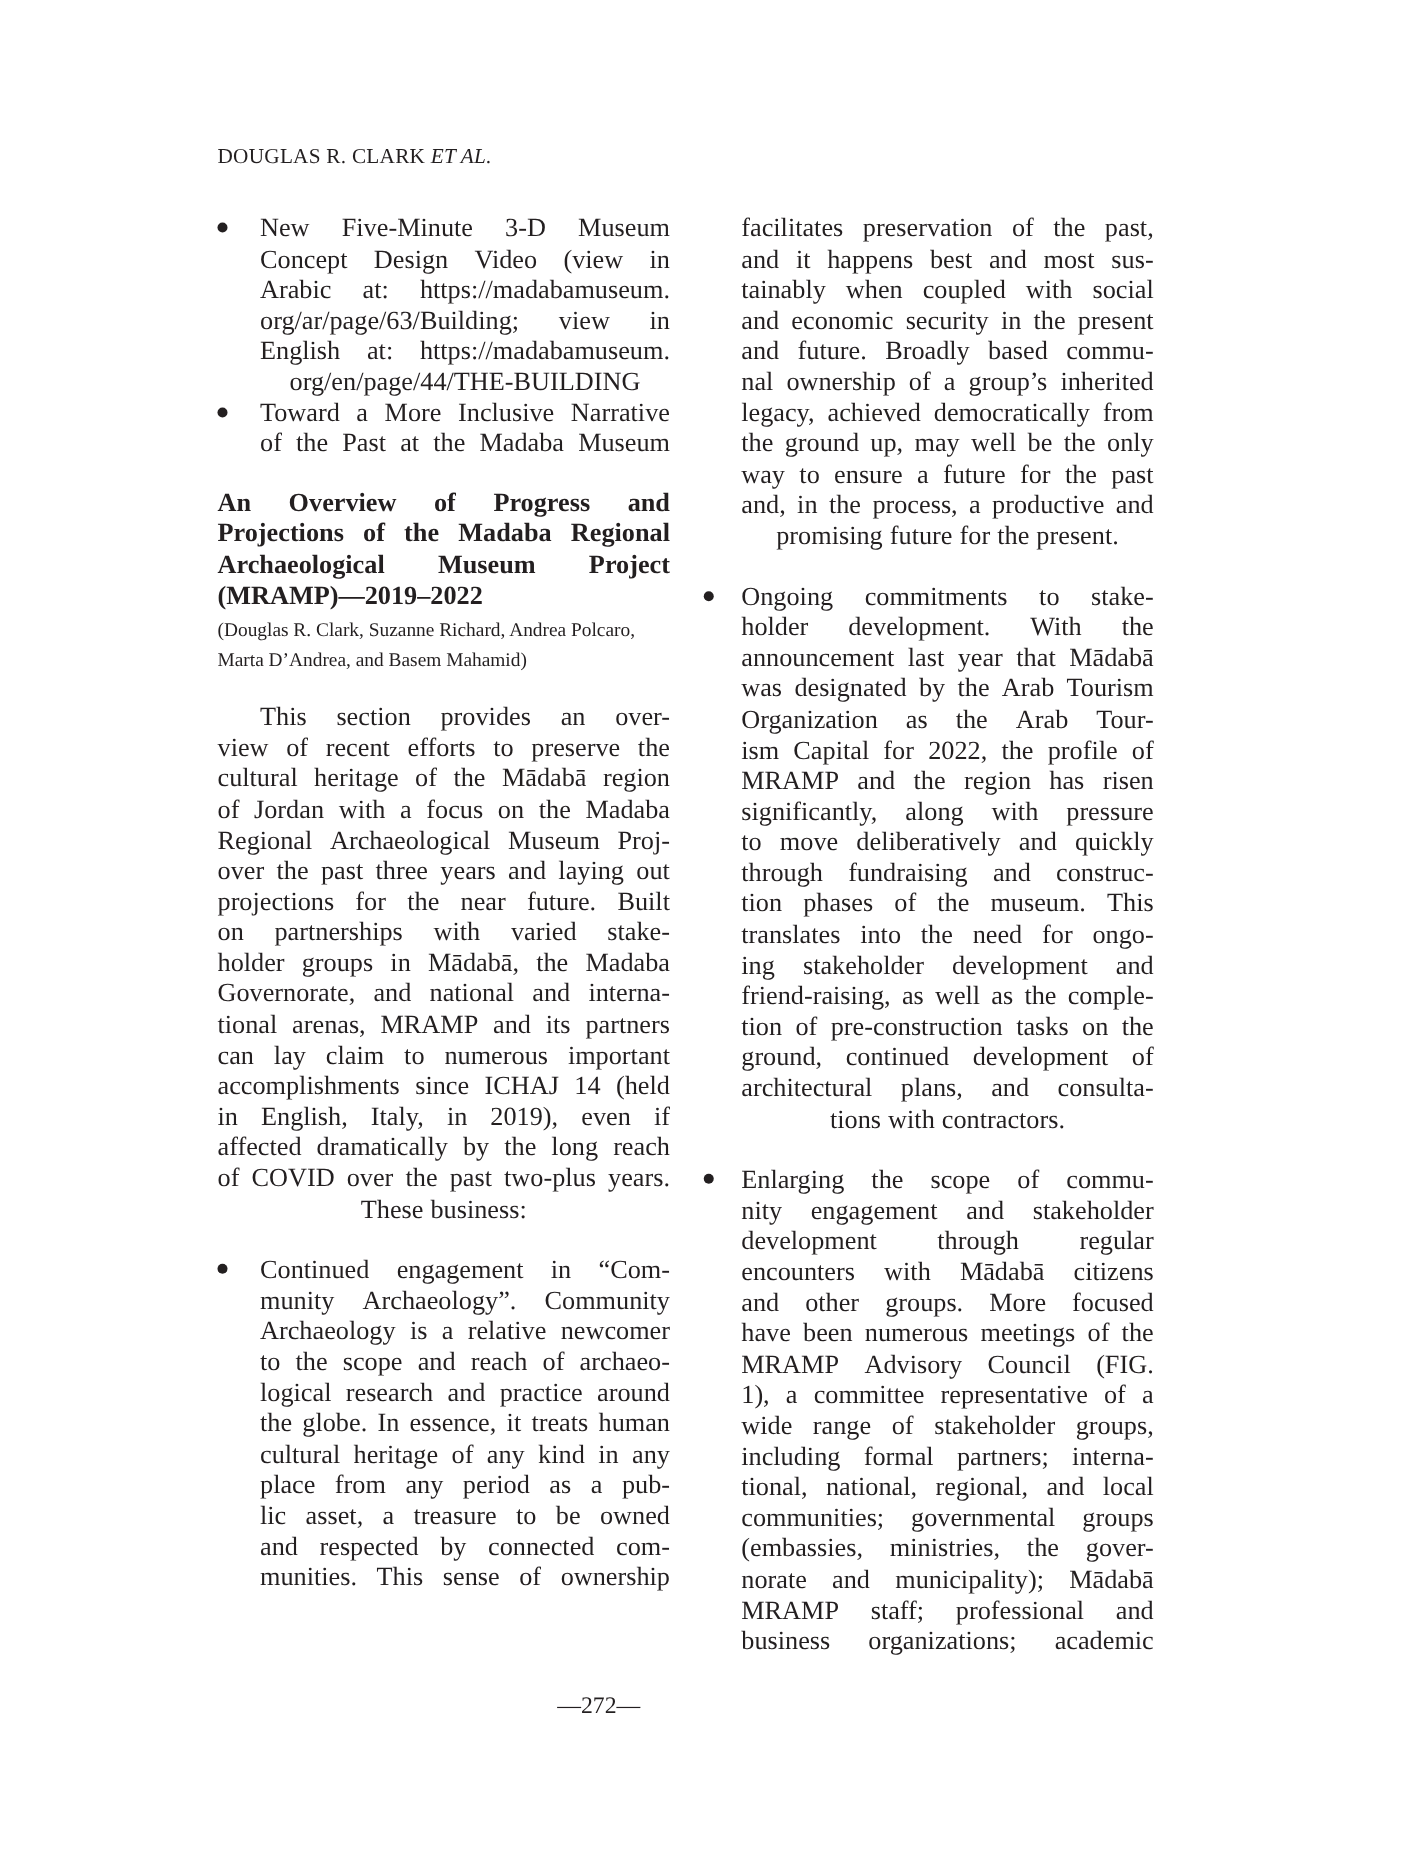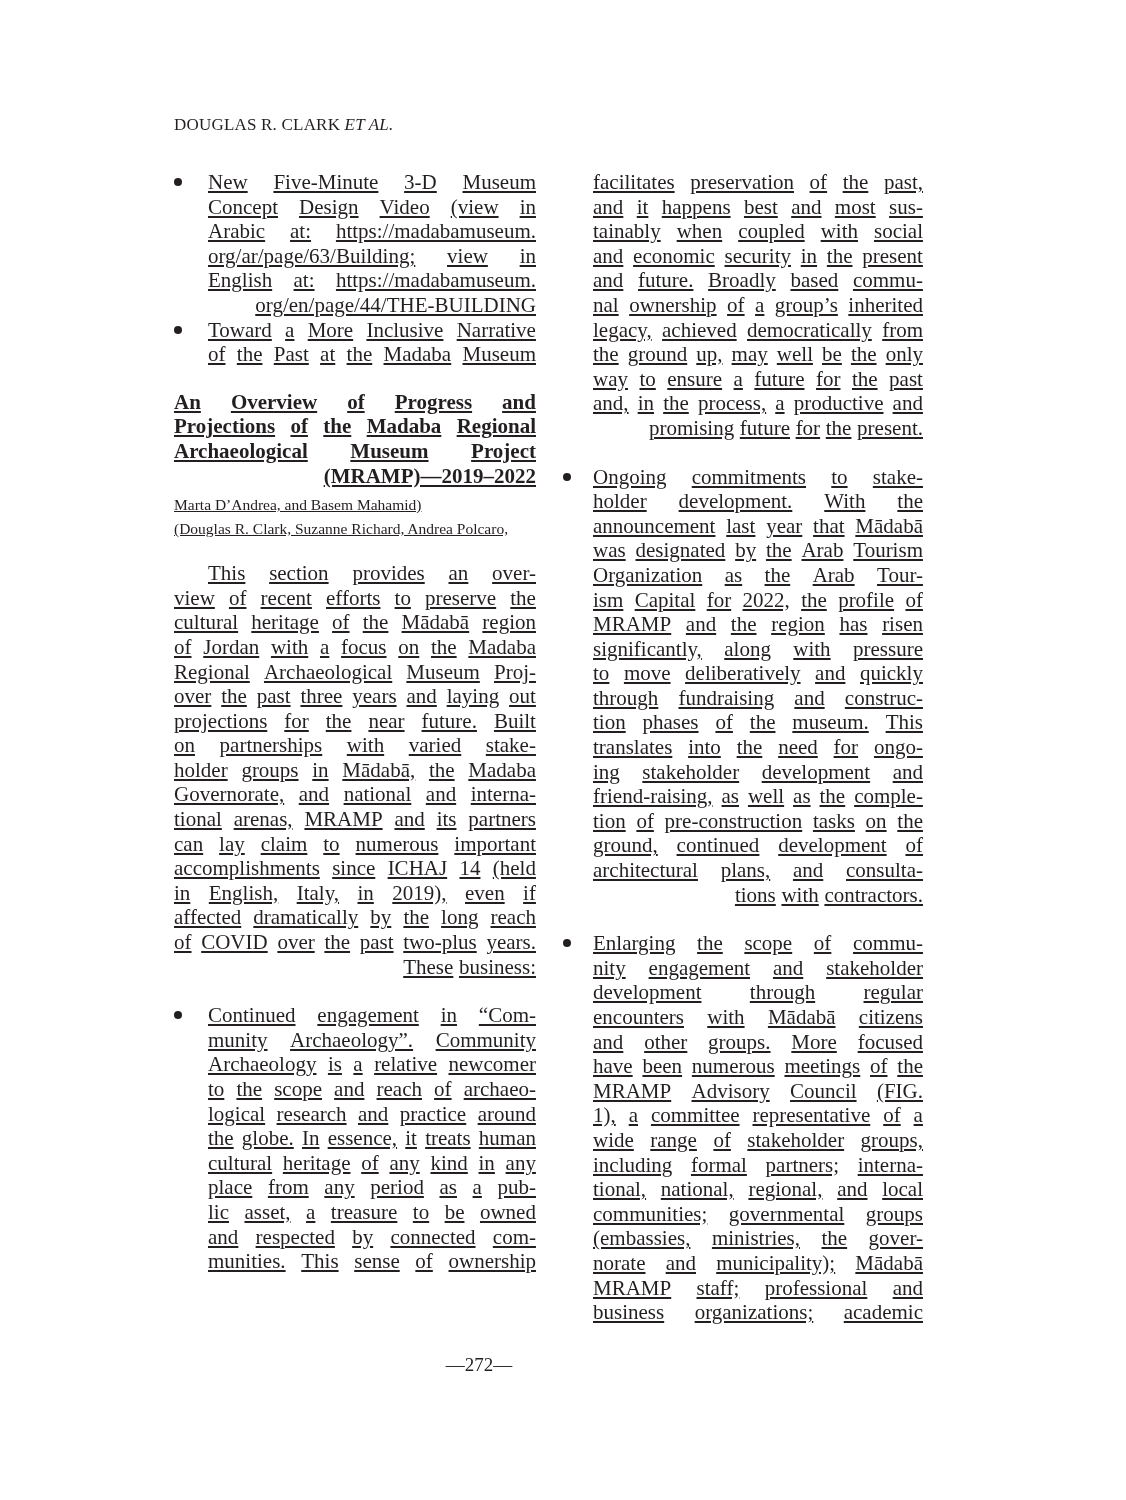--- a/index.html
+++ b/index.html
@@ -1,38 +1,38 @@
 <!DOCTYPE html>
 <html><head>
 <meta charset="utf-8">
 <style>
   html, body { margin: 0; padding: 0; background: #ffffff; }
   body { width: 1126px; height: 1500px; position: relative; overflow: hidden;
          font-family: "Liberation Serif", "DejaVu Serif", serif; color: #231f20; }
   .page { position: absolute; left: 0; top: 0; width: 1126px; height: 1500px; }
   .running-head { position: absolute; left: 174px; top: 115px; font-size: 17px; letter-spacing: 0.2px; }
   .running-head .etal { font-style: italic; margin-top: 33px; }
-  .col { position: absolute; text-decoration: underline; }
+  .col { position: absolute; }
   .col-left { left: 174px; top: 170px; width: 362px; }
   .col-right { left: 563px; top: 170px; width: 360px; }
   .bullet-block { position: relative; padding-left: 34px; }
   .col-right .bullet-block { padding-left: 30px; }
   .bullet-dot { position: absolute; left: 0; top: 8px; width: 8px; height: 8px; border-radius: 50%; background: #231f20; }
   .col-right .bullet-dot { left: 0; }
   .heading { margin-top: 23px; }
   .authors { margin-top: 5px; }
   .authors .aline { display: block; font-size: 15.5px; line-height: 24px; height: 24px; white-space: nowrap; }
   .para { margin-top: 20px; }
   .gap { height: 24px; }
   .folio { position: absolute; left: 0; width: 958px; top: 1354px; text-align: center; font-size: 19px; }
   
   .jline { display: flex; justify-content: space-between; height: 24.6px; line-height: 24.6px; font-size: 21px; white-space: nowrap; }
-  .jline.last { justify-content: flex-end; gap: 0.27em; }
+  .jline.last { justify-content: center; gap: 0.27em; }
   .hjline { display: flex; justify-content: space-between; height: 24.6px; line-height: 24.6px; font-size: 21px; font-weight: bold; white-space: nowrap; }
-  .hjline.last { justify-content: flex-end; gap: 0.27em; }
+  .hjline.last { justify-content: flex-start; gap: 0.27em; }
   .indent { padding-left: 34px; }
 </style>
 </head>
 <body>
 
 <div class="page">
 
   <div class="running-head">
     <span>DOUGLAS R. CLARK</span>
     <span class="etal">ET AL.</span>
@@ -116,22 +116,22 @@
           <span>Archaeological</span>
           <span>Museum</span>
           <span>Project</span>
         </div>
         <div class="hjline last">
           <span>(MRAMP)—2019–2022</span>
         </div>
       </div>
 
     <div class="authors">
+      <span class="aline">(Douglas R. Clark, Suzanne Richard, Andrea Polcaro,</span>
       <span class="aline">Marta D’Andrea, and  Basem Mahamid)</span>
-      <span class="aline">(Douglas R. Clark, Suzanne Richard, Andrea Polcaro,</span>
     </div>
 
     <div class="para">
         <div class="jline indent">
           <span>This</span>
           <span>section</span>
           <span>provides</span>
           <span>an</span>
           <span>over-</span>
         </div>

